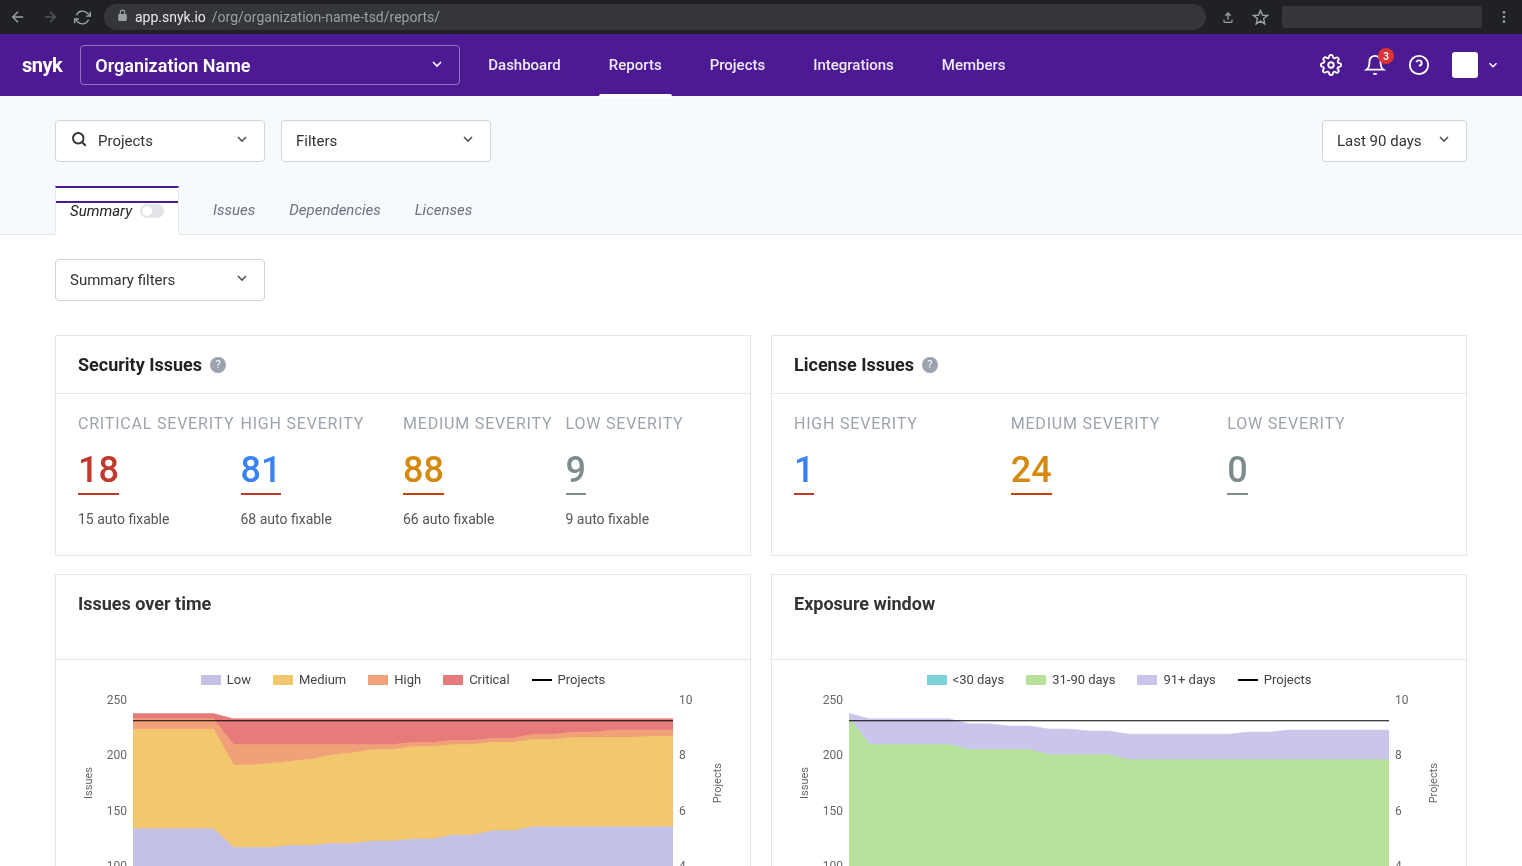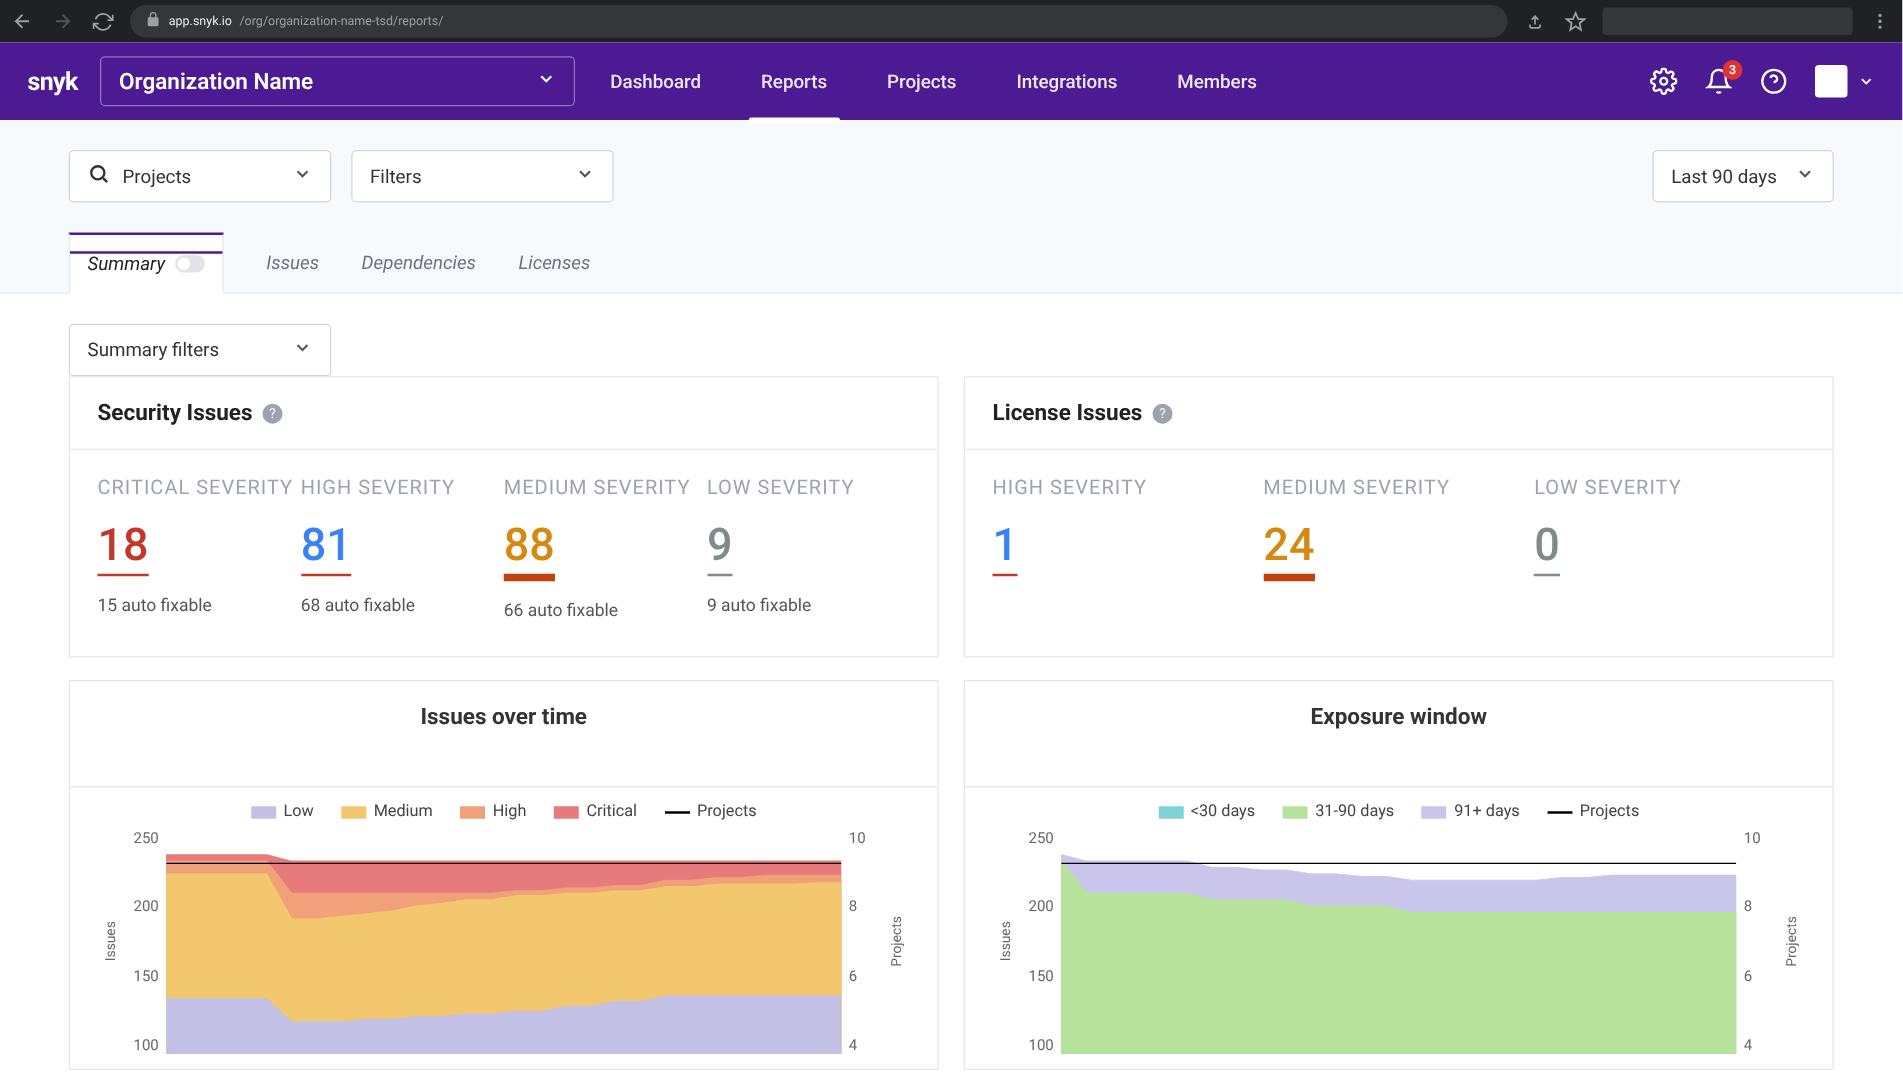--- a/index.html
+++ b/index.html
@@ -2,21 +2,21 @@
 <html><head>
 <meta charset="utf-8">
 <style>
   * { box-sizing: border-box; margin: 0; padding: 0; }
   body { font-family: -apple-system, BlinkMacSystemFont, "Segoe UI", Roboto, Arial, sans-serif; background: #fff; color: #333; overflow-x: hidden; }
   
   
   .chrome { background: #202124; height: 34px; display: flex; align-items: center; padding: 0 8px; gap: 12px; }
   .chrome-btn { width: 20px; height: 20px; display: flex; align-items: center; justify-content: center; color: #9aa0a6; cursor: pointer; }
   .chrome-btn.disabled { opacity: .4; }
-  .addr { flex: 1; background: #35363a; border-radius: 14px; height: 26px; display: flex; align-items: center; padding: 0 12px; gap: 6px; color: #9aa0a6; font-size: 10px; text-align: right; }
+  .addr { flex: 1; background: #35363a; border-radius: 14px; height: 26px; display: flex; align-items: center; padding: 0 12px; gap: 6px; color: #9aa0a6; font-size: 14px; text-align: right; }
   .addr .lock { color: #9aa0a6; }
   .addr .host { color: #e8eaed; }
   .chrome-right { display:flex; align-items:center; gap:12px; }
   .chrome-right .slot { width:200px; height:22px; background:#35363a; border-radius:3px; }
   
   
   .main-hdr { background: #4c1a92; height: 62px; display: flex; align-items: center; padding: 0 22px; color: #fff; }
   .logo { color:#fff; font-weight:700; font-size:20px; letter-spacing:-.5px; margin-right:18px; }
   .org-select { border: 1px solid rgba(255,255,255,.4); border-radius: 4px; height: 40px; min-width: 380px; display:flex; align-items:center; justify-content:space-between; padding:0 14px; font-size: 18px; font-weight: 600; cursor:pointer; }
   .nav { display:flex; gap:48px; margin-left:28px; height:100%; align-items:center; }
@@ -39,39 +39,39 @@
   .tab { padding: 14px 0; font-size:15px; color:#6b7280; cursor:pointer; position:relative; display:flex; align-items:center; gap:8px;}
   .tab.active { color:#222; border-bottom: none;}
   .tab.active::before { content:""; position:absolute; top:-1px; left:-14px; right:-14px; height:2px; background:#4c1a92; }
   .tab.active::after { content:""; position:absolute; top:1px; left:-15px; right:-15px; bottom:-1px; border:1px solid #e5e7eb; border-top:none; border-bottom:1px solid #fff; background:#fff; z-index:-1; border-radius:0;}
   .tab-wrap { position:relative; background:#fff; padding:14px 14px; margin-bottom:-1px; border:1px solid #e5e7eb; border-bottom-color:#fff; border-top:2px solid #4c1a92;}
   .tab-wrap .tab { padding:0;}
   .toggle { width:24px; height:14px; background:#e2e4e8; border-radius:999px; position:relative; }
   .toggle::after { content:""; position:absolute; width:10px; height:10px; background:#fff; border-radius:50%; top:2px; left:2px;}
   
   .page { background:#fff; padding: 24px 55px 0; }
-  .sum-filters { border:1px solid #d1d5db; border-radius:4px; height:42px; width:210px; display:flex; align-items:center; justify-content:space-between; padding:0 14px; font-size:15px; color:#333; cursor:pointer; }
+  .sum-filters { border:1px solid #d1d5db; border-radius:4px; height:42px; width:210px; display:flex; align-items:center; justify-content:space-between; padding:0 14px; font-size:15px; color:#333; cursor:pointer; margin-bottom: 34px;}
   
   .cards { display:flex; gap:20px; margin-bottom:18px; }
   .card { border:1px solid #e5e7eb; border-radius:0; flex:1; background:#fff; }
   .card-hdr { padding: 18px 22px; display:flex; align-items:center; gap:8px; }
   .card-ttl { font-size:18px; font-weight:700; color:#222; }
   .help-icn { width:16px; height:16px; border-radius:50%; background:#9ca3af; color:#fff; font-size:11px; display:flex; align-items:center; justify-content:center; }
   .card-body { border-top:1px solid #e5e7eb; padding: 20px 22px 28px; display:flex; }
   .sev-col { flex:1; }
   .sev-label { font-size:16px; letter-spacing:.8px; color:#9ca3af; text-transform:uppercase; margin-bottom:16px; }
   .sev-num { font-size:36px; font-weight:500; margin-bottom:16px; }
   .sev-num.crit { color:#c0392b; border-bottom:2px solid #c0392b; display:inline-block; padding-bottom:2px;}
   .sev-num.high { color:#3b82f6; border-bottom:2px solid #c0392b; display:inline-block; padding-bottom:2px;}
-  .sev-num.med { color:#d68910; border-bottom:6px solid #c2410c; display:inline-block; padding-bottom:2px;}
+  .sev-num.med { color:#d68910; border-bottom:2px solid #c2410c; display:inline-block; padding-bottom:2px;}
   .sev-num.low { color:#7f8c8d; border-bottom:2px solid #7f8c8d; display:inline-block; padding-bottom:2px;}
   .sev-fix { font-size:14px; color:#555; }
   
   
-  .chart-hdr { padding:18px 22px; font-size:18px; font-weight:700;text-align:center; }
+  .chart-hdr { padding:18px 22px; font-size:18px; font-weight:700; }
   .chart-body { border-top:1px solid #e5e7eb; padding: 12px 22px; margin-top: 27px; }
   .legend { display:flex; gap:22px; justify-content:center; font-size:13px; color:#444; margin-bottom:6px;}
   .lg-item { display:flex; align-items:center; gap:6px; }
   .lg-sw { width:20px; height:10px; }
   .lg-line { width:20px; height:2px; background:#000; }
   .chart-area { display:flex; height:180px; }
   .y-axis-l { width:34px; display:flex; flex-direction:column; justify-content:space-between; text-align:right; font-size:12px; color:#666; padding-right:6px;}
   .y-axis-r { width:34px; display:flex; flex-direction:column; justify-content:space-between; text-align:left; font-size:12px; color:#666; padding-left:6px;}
   .axis-lbl-l { writing-mode: vertical-lr; transform: rotate(180deg); font-size:11px; color:#666; align-self:center; padding: 0 4px;}
   .axis-lbl-r { writing-mode: vertical-lr; transform: rotate(180deg); font-size:11px; color:#666; align-self:center; padding: 0 4px;}

